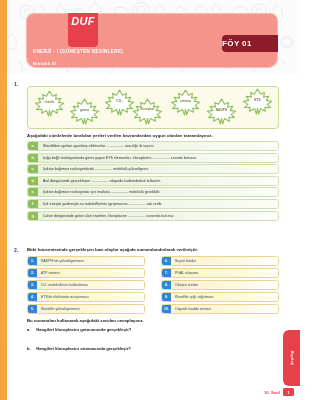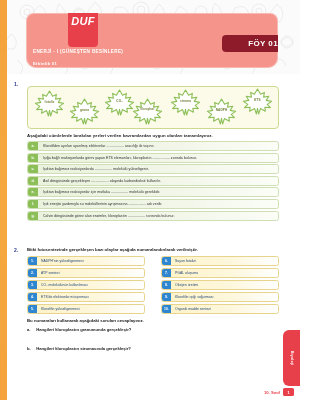--- a/index.html
+++ b/index.html
@@ -46,21 +46,21 @@
   }
   .duf-badge span {
     color: #fff; font-weight: bold; font-size: 11px;
     letter-spacing: .3px; font-style: italic;
   }
   .foy-badge {
     position: absolute; right: 0px; top: 22px;
     width: 56px; height: 17px;
     background: #8e1b2a;
     border-radius: 4px 0 0 4px;
-    display: flex; align-items: center; justify-content: flex-end;
+    display: flex; align-items: center; justify-content: flex-start;
   }
   .foy-badge span { color:#fff; font-size:8px; font-weight:bold; letter-spacing:.4px; }
   .hdr-title {
     position: absolute; left: 7px; top: 36px;
     font-size: 4.6px; font-weight: bold; color: #ffffff;
     letter-spacing: .35px;
   }
   .hdr-sub {
     position: absolute; left: 7px; top: 48px;
     font-size: 4.2px; font-weight: bold; color: #ffffff;

